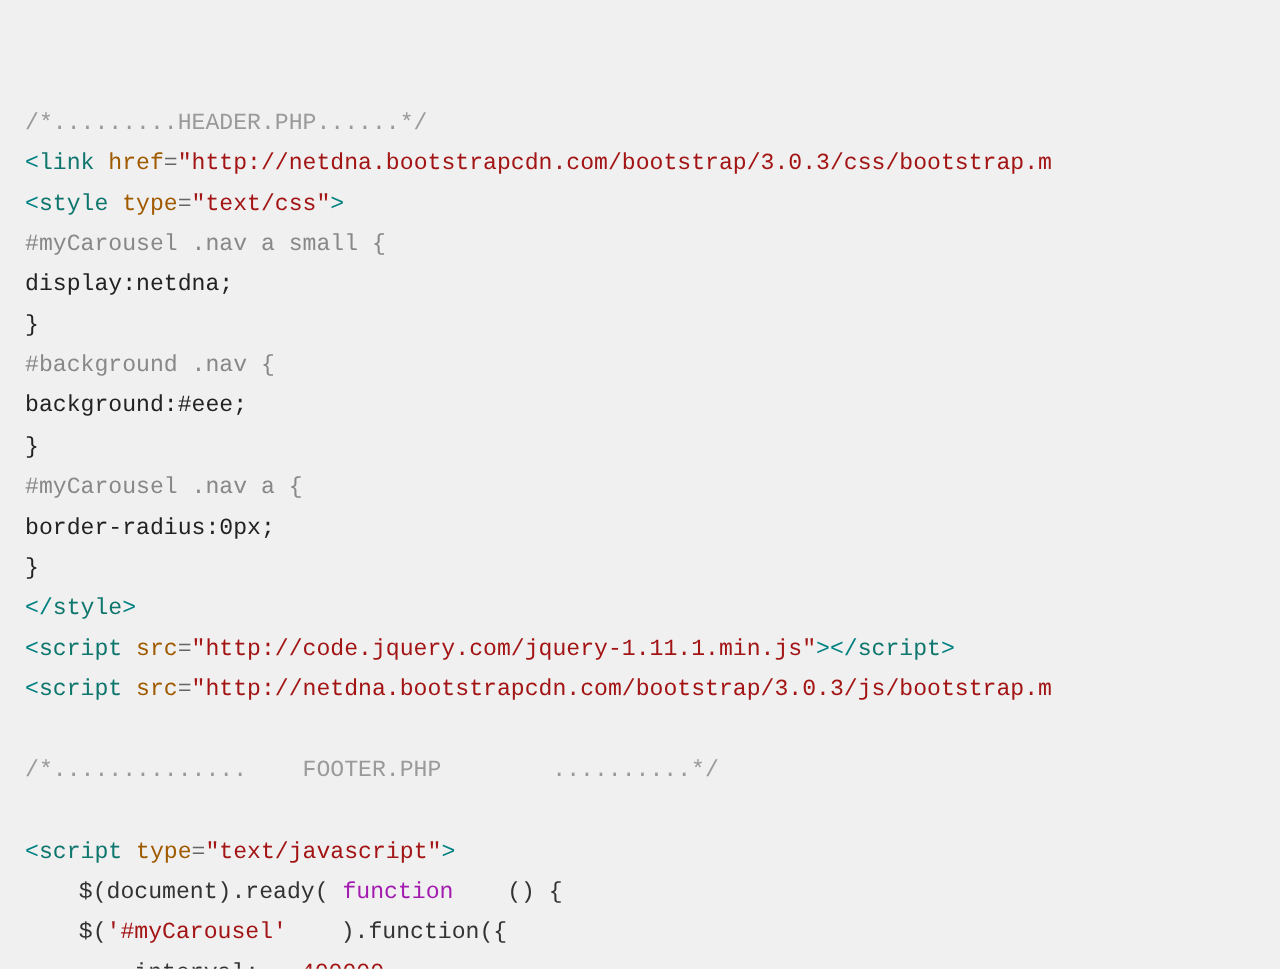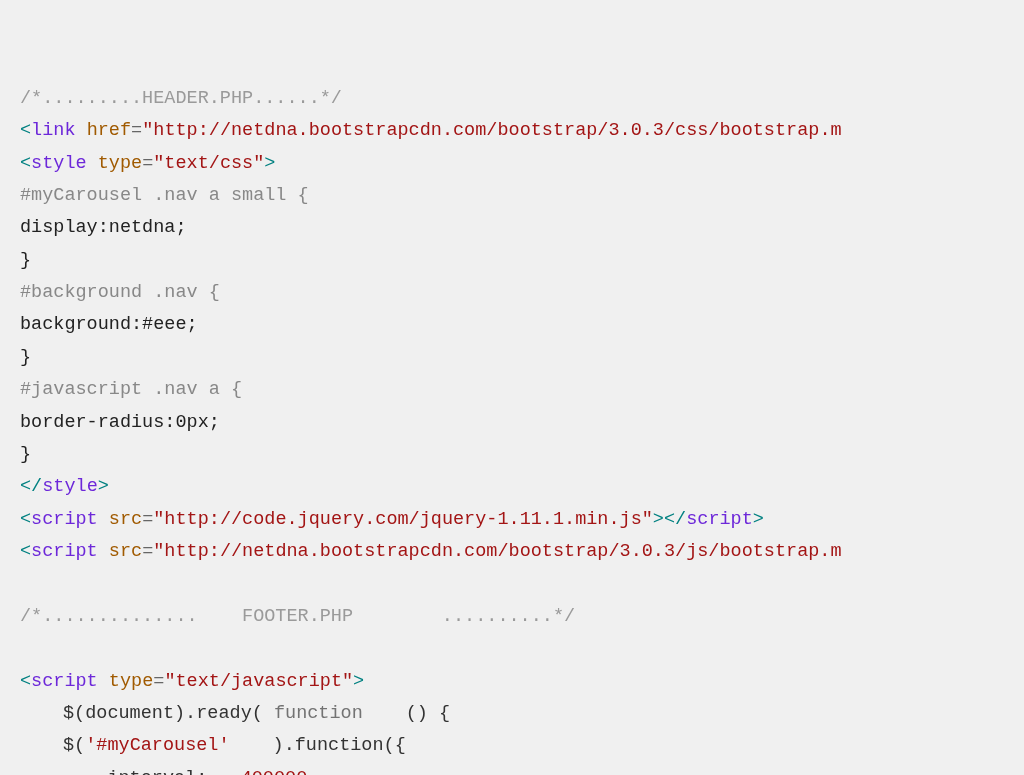--- a/index.html
+++ b/index.html
@@ -14,43 +14,43 @@
     overflow: hidden;
     width: 1024px;
     height: 775px;
     box-sizing: border-box;
   }
   .code-block {
     white-space: pre;
   }
   .cm  { color: #9a9a9a; font-family: Liberation Mono, monospace; }           
   .pn  { color: #008080; }           
-  .tag { color: #6d28d9; text-align: right; }           
+  .tag { color: #0f766e; text-align: right; }           
   .an  { color: #a05a00; margin-top: 45px; }           
   .eq  { color: #666; }              
   .str { color: #a31515; }           
   .sel { color: #888888; }           
   .css { color: #222; }              
-  .kw  { color: #737373; }
+  .kw  { color: #a21caf; }
   .nm  { color: #333; margin-left: 43px; }
   .num { color: #a31515; }
 </style>
 </head>
 <body>
 
 <div class="code-block"><span class="cm">/*.........HEADER.PHP......*/</span>
 <span class="pn">&lt;</span><span class="tag">link</span><span> </span><span class="an">href</span><span class="eq">=</span><span class="str">"http://netdna.bootstrapcdn.com/bootstrap/3.0.3/css/bootstrap.m</span>
 <span class="pn">&lt;</span><span class="tag">style</span><span> </span><span class="an">type</span><span class="eq">=</span><span class="str">"text/css"</span><span class="pn">&gt;</span>
 <span class="sel">#myCarousel .nav a small {</span>
 <span class="css">display:netdna;</span>
 <span class="css">}</span>
 <span class="sel">#background .nav {</span>
 <span class="css">background:#eee;</span>
 <span class="css">}</span>
-<span class="sel">#javascript .nav a {</span>
+<span class="sel">#myCarousel .nav a {</span>
 <span class="css">border-radius:0px;</span>
 <span class="css">}</span>
 <span class="pn">&lt;/</span><span class="tag">style</span><span class="pn">&gt;</span>
 <span class="pn">&lt;</span><span class="tag">script</span><span> </span><span class="an">src</span><span class="eq">=</span><span class="str">"http://code.jquery.com/jquery-1.11.1.min.js"</span><span class="pn">&gt;</span><span class="pn">&lt;/</span><span class="tag">script</span><span class="pn">&gt;</span>
 <span class="pn">&lt;</span><span class="tag">script</span><span> </span><span class="an">src</span><span class="eq">=</span><span class="str">"http://netdna.bootstrapcdn.com/bootstrap/3.0.3/js/bootstrap.m</span>
 <span></span>
 <span class="cm">/*..............    FOOTER.PHP        ..........*/</span>
 <span></span>
 <span class="pn">&lt;</span><span class="tag">script</span><span> </span><span class="an">type</span><span class="eq">=</span><span class="str">"text/javascript"</span><span class="pn">&gt;</span>
 <span class="nm">$(document).ready( </span><span class="kw">function</span><span class="nm">() {</span>

